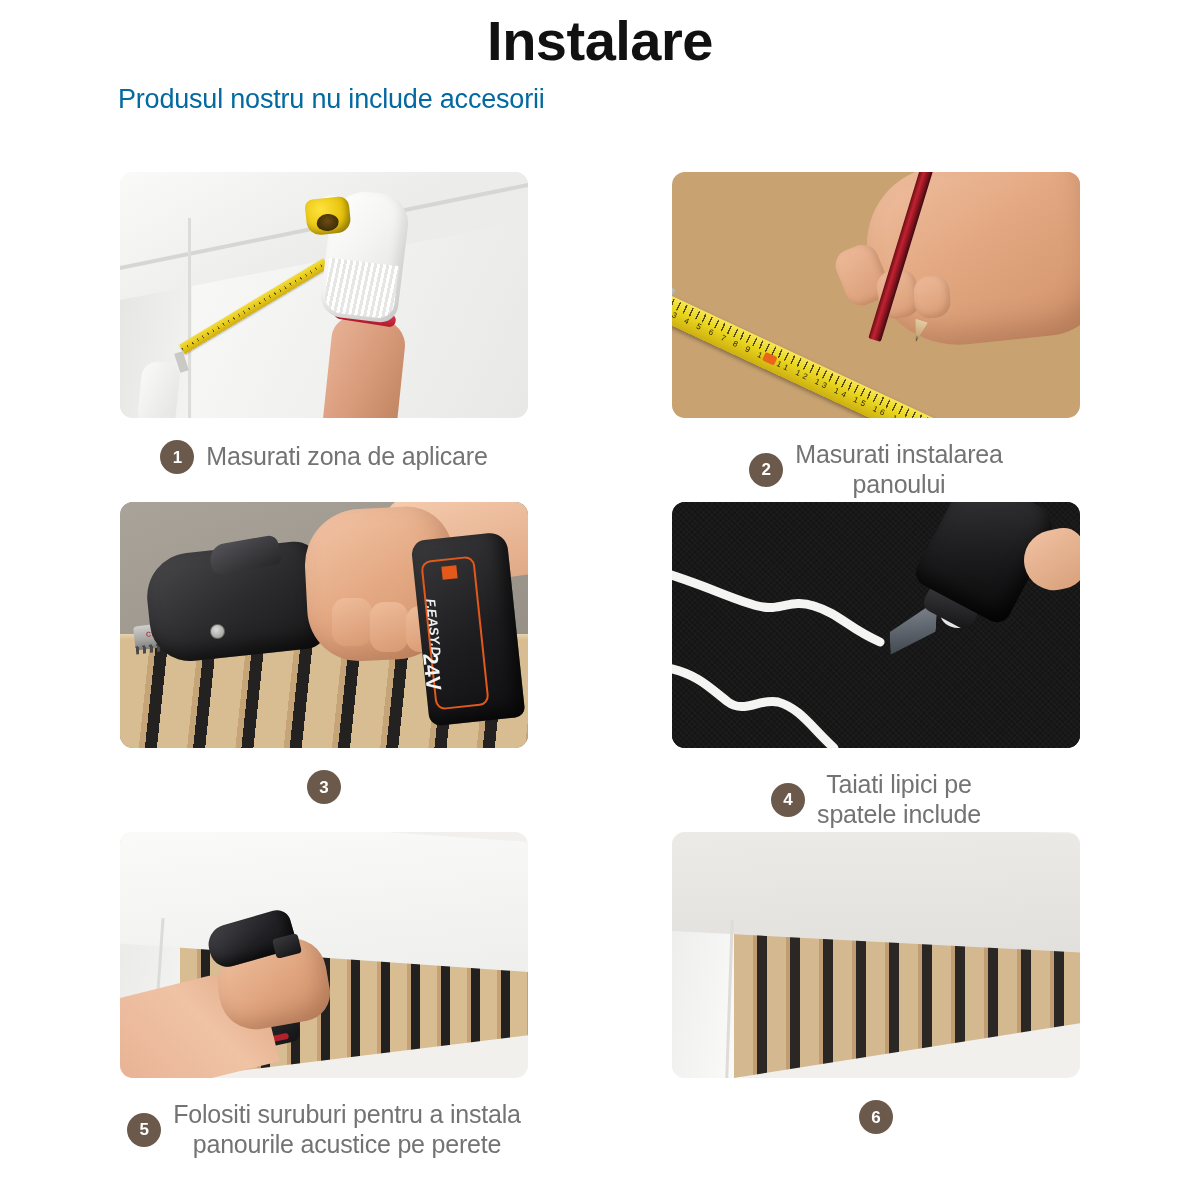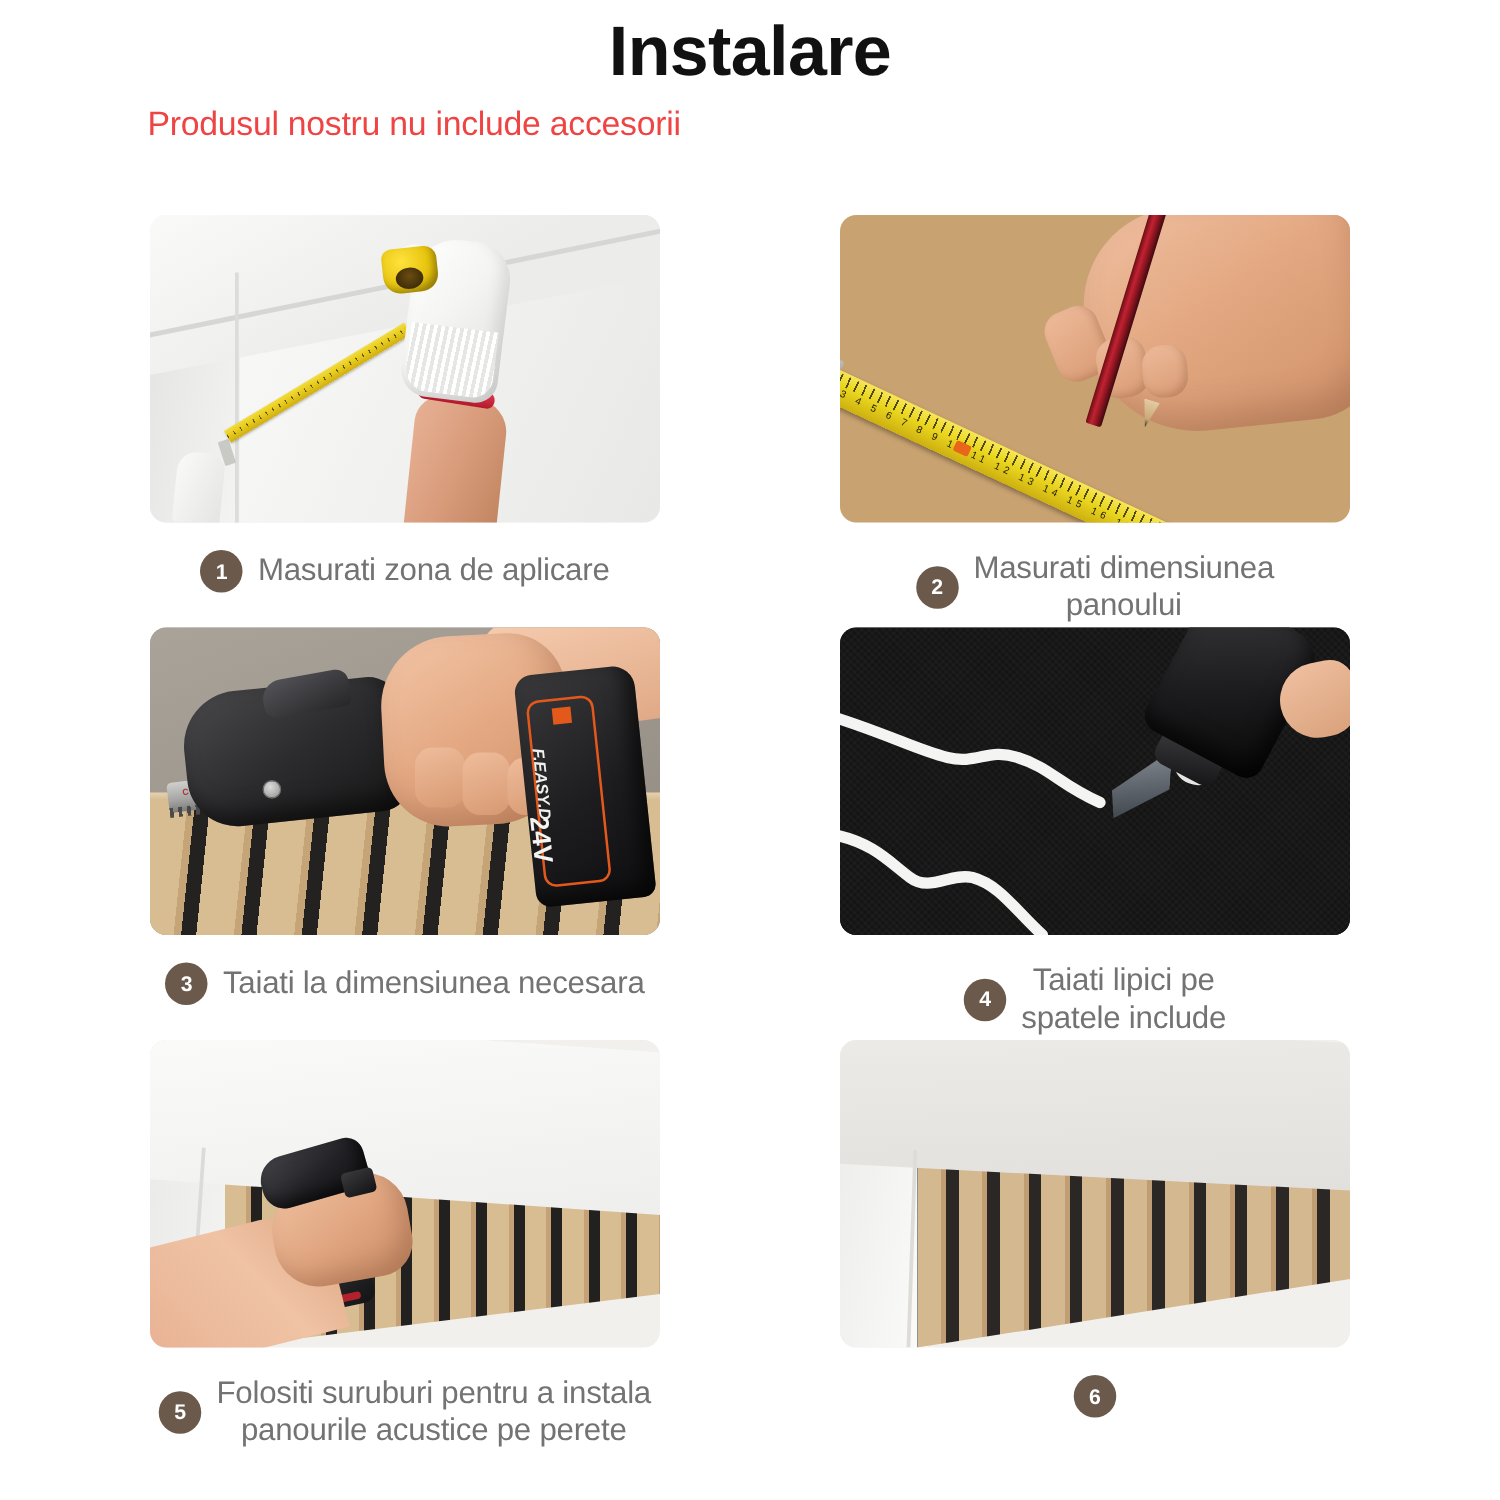--- a/index.html
+++ b/index.html
@@ -13,21 +13,21 @@
 
   
   .title {
     position: absolute; top: 8px; left: 0; width: 1200px;
     text-align: center;
     font-size: 56px; font-weight: bold; color: #111111;
     letter-spacing: -0.5px;
   }
   .subtitle {
     position: absolute; top: 84px; left: 118px;
-    font-size: 27px; font-weight: 400; color: #ef4444;
+    font-size: 27px; font-weight: 400; color: #0369a1;
     letter-spacing: -0.2px;
   }
 
   
   .grid { position: absolute; top: 172px; left: 120px; width: 960px; }
   .row { position: relative; height: 330px; }
   .cell { position: absolute; top: 0; width: 408px; }
   .cell.left  { left: 0; }
   .cell.right { left: 552px; }
 
@@ -505,21 +505,21 @@
           <div class="hand2"></div>
           <div class="fing f1"></div>
           <div class="fing f2"></div>
           <div class="fing f3"></div>
           <div class="pencil"></div>
           <div class="pencil-tip"></div>
         </div>
         <div class="caption">
           <div class="badge">2</div>
           <div class="cap-text">
-            <span>Masurati dimensiunea</span>
+            <span>Masurati instalarea</span>
             <span class="l2">panoului</span>
           </div>
         </div>
       </div>
 
     </div>
 
     <div class="row">
 
       <div class="cell left">
@@ -540,23 +540,20 @@
           <div class="kn k2"></div>
           <div class="kn k3"></div>
           <div class="battery"></div>
           <div class="bat-label"></div>
           <div class="bat-sq"></div>
           <div class="bat-brand">F.EASY.D</div>
           <div class="bat-v">24V</div>
         </div>
         <div class="caption">
           <div class="badge">3</div>
-          <div class="cap-text">
-            <span>Taiati la dimensiunea necesara</span>
-          </div>
         </div>
       </div>
 
       <div class="cell right">
         <div class="photo p4">
           <div class="felt"></div>
           <svg viewBox="0 0 408 246" width="408" height="246">
             <path d="M-4 72 C 40 86, 62 98, 86 104 C 110 110, 118 96, 142 104 C 168 112, 176 126, 208 140" stroke="#f4f4f2" stroke-width="9" fill="none" stroke-linecap="round"></path>
             <path d="M-4 166 C 26 172, 40 188, 56 200 C 72 212, 88 196, 106 200 C 128 206, 140 226, 162 246" stroke="#f4f4f2" stroke-width="9" fill="none" stroke-linecap="round"></path>
           </svg>

